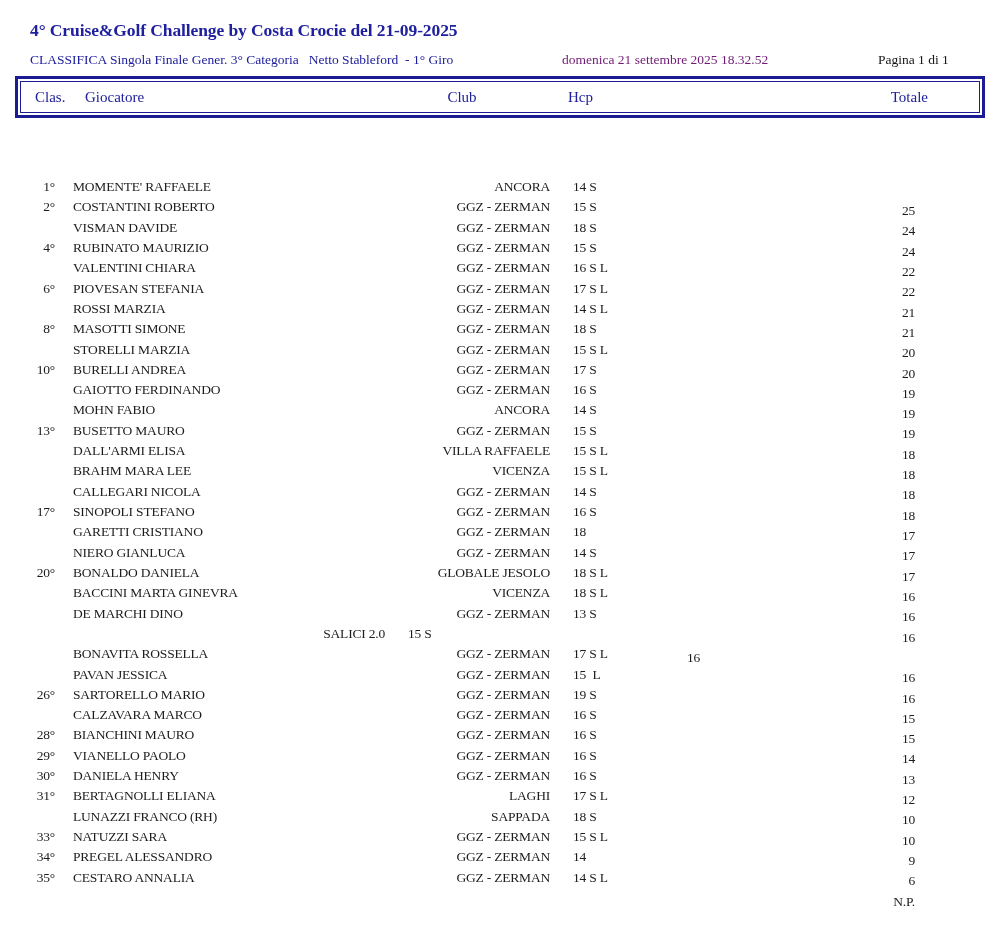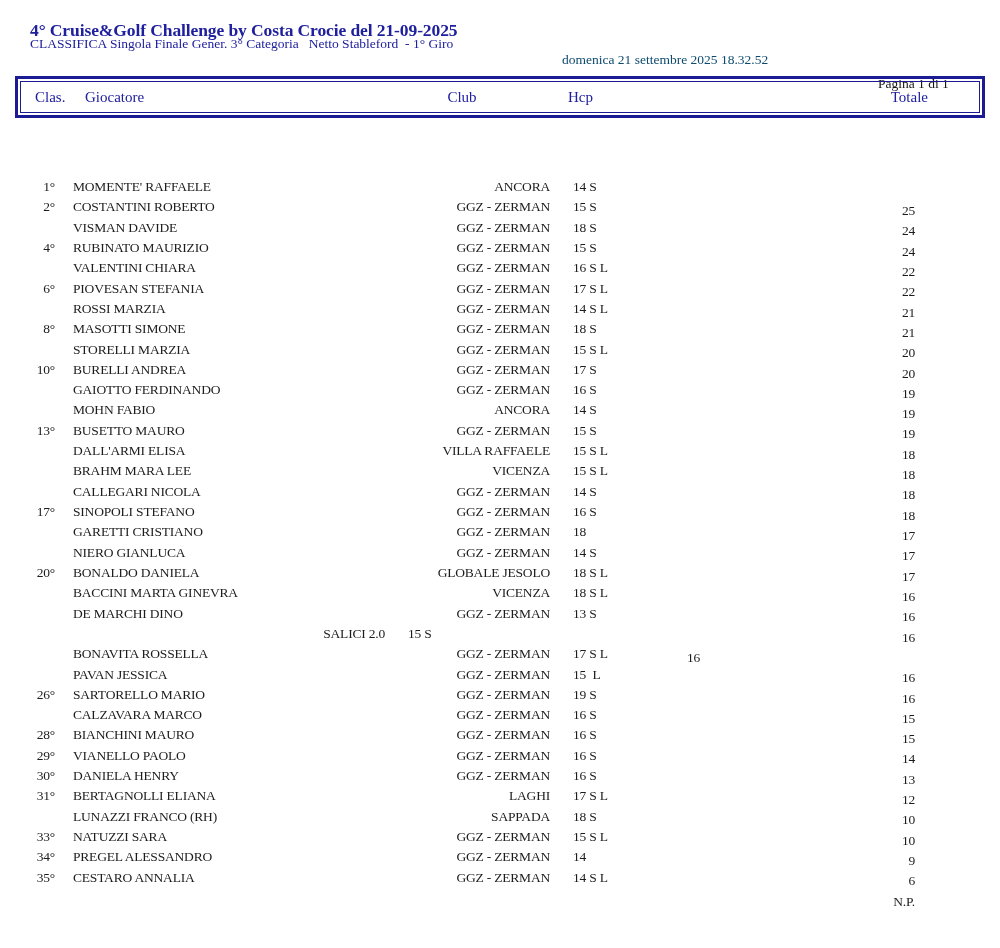--- a/index.html
+++ b/index.html
@@ -6,27 +6,27 @@
   .doc{
     position:relative;width:1000px;height:948px;background:#ffffff;overflow:hidden;
     font-family:Liberation Serif, serif;color:#1b1b1b;
   }
   .navy{color:#1f209e;}
   .title{
     position:absolute;left:30px;top:20px;
     font-size:17.5px;font-weight:bold;letter-spacing:-0.1px;white-space:pre;
   }
   .subline{
-    position:absolute;left:30px;top:36px;font-size:13.5px;white-space:pre;
+    position:absolute;left:30px;top:52px;font-size:13.5px;white-space:pre;
   }
   .datetime{
-    position:absolute;left:562px;top:52px;font-size:13.5px;color:#0c4a6e;white-space:pre;
+    position:absolute;left:562px;top:52px;font-size:13.5px;color:#701a75;white-space:pre;
   }
   .pageind{
-    position:absolute;left:878px;top:52px;font-size:13.5px;color:#161616;white-space:pre;margin-top:24px;
+    position:absolute;left:878px;top:52px;font-size:13.5px;color:#161616;white-space:pre;
   }
   .headbox{
     position:absolute;left:15px;top:76px;width:970px;height:42px;
     box-sizing:border-box;border:3px solid #1b1c94;padding:2px;
   }
   .headbox-inner{
     width:100%;height:100%;box-sizing:border-box;border:1px solid #1b1c94;
   }
   .headlabels{
     position:absolute;left:0;top:76px;width:1000px;height:42px;

